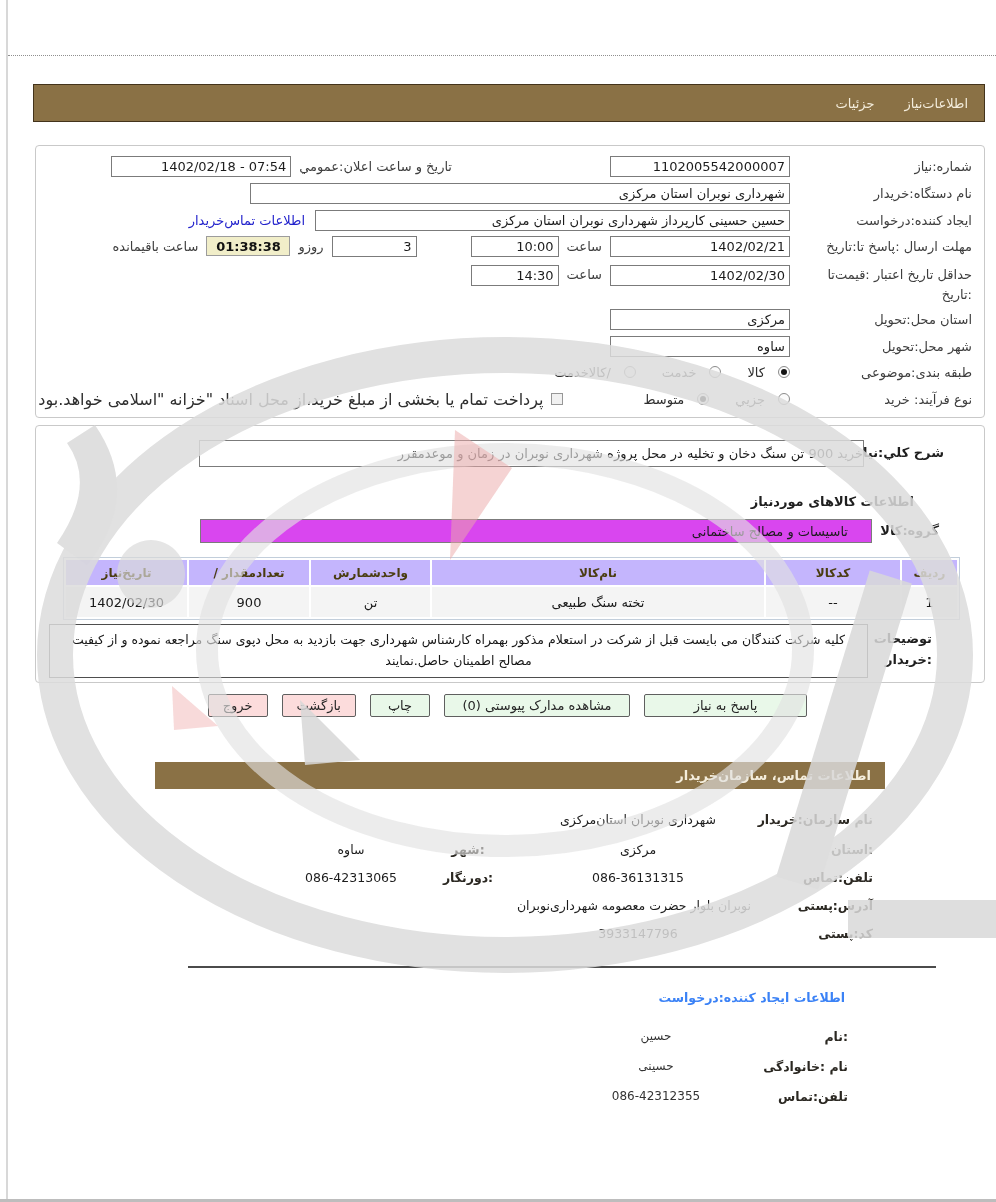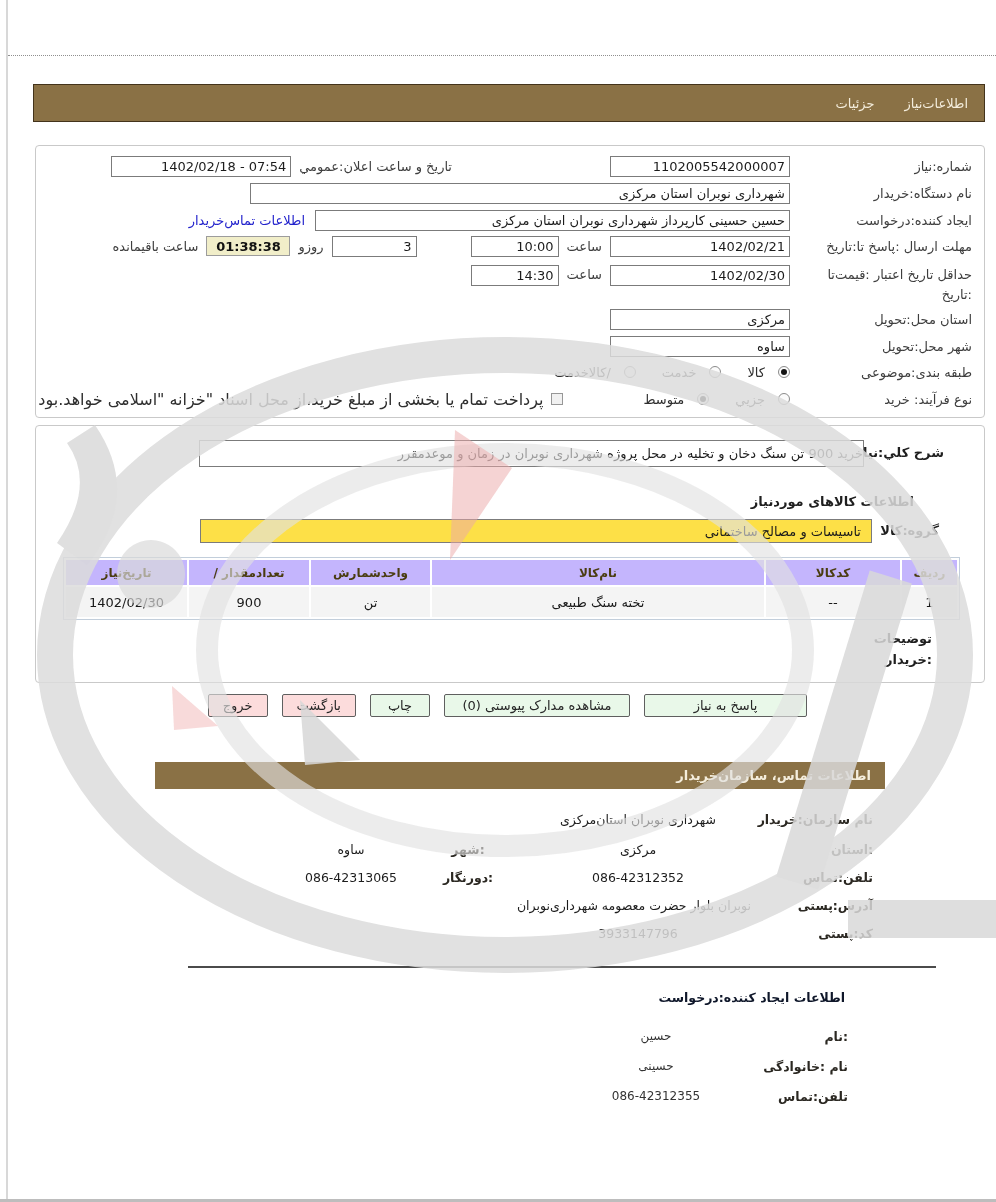--- a/index.html
+++ b/index.html
@@ -52,21 +52,21 @@
   .radio{width:12px;height:12px;border:1px solid #8b8b8b;border-radius:50%;background:#fbfbfb;position:relative;flex:none;box-sizing:border-box}
   .radio.on::after{content:"";position:absolute;left:2px;top:2px;width:6px;height:6px;background:#141414;border-radius:50%}
   .checkbox{width:12px;height:12px;border:1px solid #979797;background:#f1f1f1;flex:none;box-sizing:border-box;margin-right:54px;margin-left:8px}
   .cb-text{font-size:16px;color:#2e2e2e}
 
   
   .desc-label{position:absolute;right:40px;top:19px}
   .desc-box{position:absolute;right:120px;top:14px;width:665px;height:27px;border:1px solid #7b7b7b;box-sizing:border-box;display:flex;align-items:center;font-size:13px;color:#1c1c1c;background:#fff}
   .goods-heading{position:absolute;right:70px;top:68px}
   .group-label{position:absolute;right:45px;top:97px}
-  .group-box{position:absolute;right:112px;top:93px;width:672px;height:24px;border:1px solid #7b7b7b;box-sizing:border-box;display:flex;align-items:center;padding-right:10px;font-size:13px;color:#1c1c1c;background:#fde047}
+  .group-box{position:absolute;right:112px;top:93px;width:672px;height:24px;border:1px solid #7b7b7b;box-sizing:border-box;display:flex;align-items:center;padding-right:23px;font-size:13px;color:#1c1c1c;background:#d946ef}
 
   .table-wrap{position:absolute;right:24px;top:131px;width:897px;border:1px solid #c2cedb;background:#fff;padding:2px;box-sizing:border-box}
   .thead,.trow{display:flex;gap:2px}
   .thead{height:25px}
   .trow{height:30px;margin-top:2px}
   .th{background:#c4b5fd;color:#4a3c10;font-weight:700;font-size:12px;display:flex;align-items:center;justify-content:center;box-sizing:border-box}
   .td{background:#f4f4f4;font-size:13px;color:#191919;display:flex;align-items:center;justify-content:center;box-sizing:border-box}
   .c1{width:55px;flex:none}.c2{width:134px;flex:none}.c3{flex:1}.c4{width:119px;flex:none}.c5{width:120px;flex:none}.c6{width:121px;flex:none}
 
   .notes-label{position:absolute;right:52px;top:203px;white-space:pre-line;text-align:right;line-height:1.6}
@@ -89,21 +89,21 @@
   
   .contact{position:absolute;left:155px;top:800px;width:730px;height:150px}
   .crow{position:absolute;left:0;right:0;display:flex;align-items:center;padding-right:12px;height:22px}
   .clbl{width:122px;flex:none;font-weight:700;font-size:12.5px;color:#2b2822;text-align:right}
   .cval{width:226px;flex:none;text-align:center;font-size:12.5px;color:#1d1d1d;white-space:nowrap}
   .clbl2{width:114px;flex:none;font-weight:700;font-size:12.5px;color:#2b2822;text-align:center}
   .cval2{width:120px;flex:none;text-align:center;font-size:12.5px;color:#1d1d1d;white-space:nowrap}
 
   .divider{position:absolute;left:188px;top:966px;width:748px;height:0;border-top:2px solid #4b4b4b}
 
-  .creator-heading{position:absolute;right:151px;top:990px;font-weight:700;font-size:12.5px;color:#0f172a}
+  .creator-heading{position:absolute;right:151px;top:990px;font-weight:700;font-size:12.5px;color:#3b82f6}
   .krow{position:absolute;right:148px;display:flex;align-items:center;height:20px}
   .klbl{width:112px;flex:none;font-weight:700;font-size:12.5px;color:#2b2822;text-align:right}
   .kval{width:160px;flex:none;text-align:center;font-size:12px;color:#333;white-space:nowrap}
 
   .watermark{position:absolute;left:0;top:0;width:996px;height:1202px;z-index:5;pointer-events:none}
 </style>
 </head>
 <body>
 
 <div class="edge-left"></div>
@@ -249,20 +249,23 @@
       <div class="td c4">تن</div>
       <div class="td c5">900</div>
       <div class="td c6">
           <span class="ltr">1402/02/30</span>
         </div>
     </div>
   </div>
 
   <span class="lbl-bold notes-label">توضیحات
 :خریدار</span>
+  <div class="notes-box">
+    <span>کلیه شرکت کنندگان می بایست قبل از شرکت در استعلام مذکور بهمراه کارشناس شهرداری جهت بازدید به محل دپوی سنگ مراجعه نموده و از کیفیت مصالح اطمینان حاصل.نمایند</span>
+  </div>
 </div>
 
 <div class="btns">
   <div class="btn green bw1">پاسخ به نیاز</div>
   <div class="btn green bw2">مشاهده مدارک پیوستی (0)</div>
   <div class="btn green bw3">چاپ</div>
   <div class="btn pink bw4">بازگشت</div>
   <div class="btn pink bw5">خروج</div>
 </div>
 
@@ -276,21 +279,21 @@
     <span class="cval">شهرداری نوبران استان‌مرکزی</span>
   </div>
   <div class="crow" style="top:38px">
     <span class="clbl">:استان</span>
     <span class="cval">مرکزی</span>
     <span class="clbl2">:شهر</span>
     <span class="cval2">ساوه</span>
   </div>
   <div class="crow" style="top:66px">
     <span class="clbl">تلفن:تماس</span>
-    <span class="cval"><span class="ltr">086-42312352</span></span>
+    <span class="cval"><span class="ltr">086-36131315</span></span>
     <span class="clbl2">:دورنگار</span>
     <span class="cval2"><span class="ltr">086-42313065</span></span>
   </div>
   <div class="crow" style="top:94px">
     <span class="clbl">آدرس:پستی</span>
     <span class="cval">نوبران بلوار حضرت معصومه شهرداری‌نوبران</span>
   </div>
   <div class="crow" style="top:122px">
     <span class="clbl">کد:پستی</span>
     <span class="cval"><span class="ltr">3933147796</span></span>

